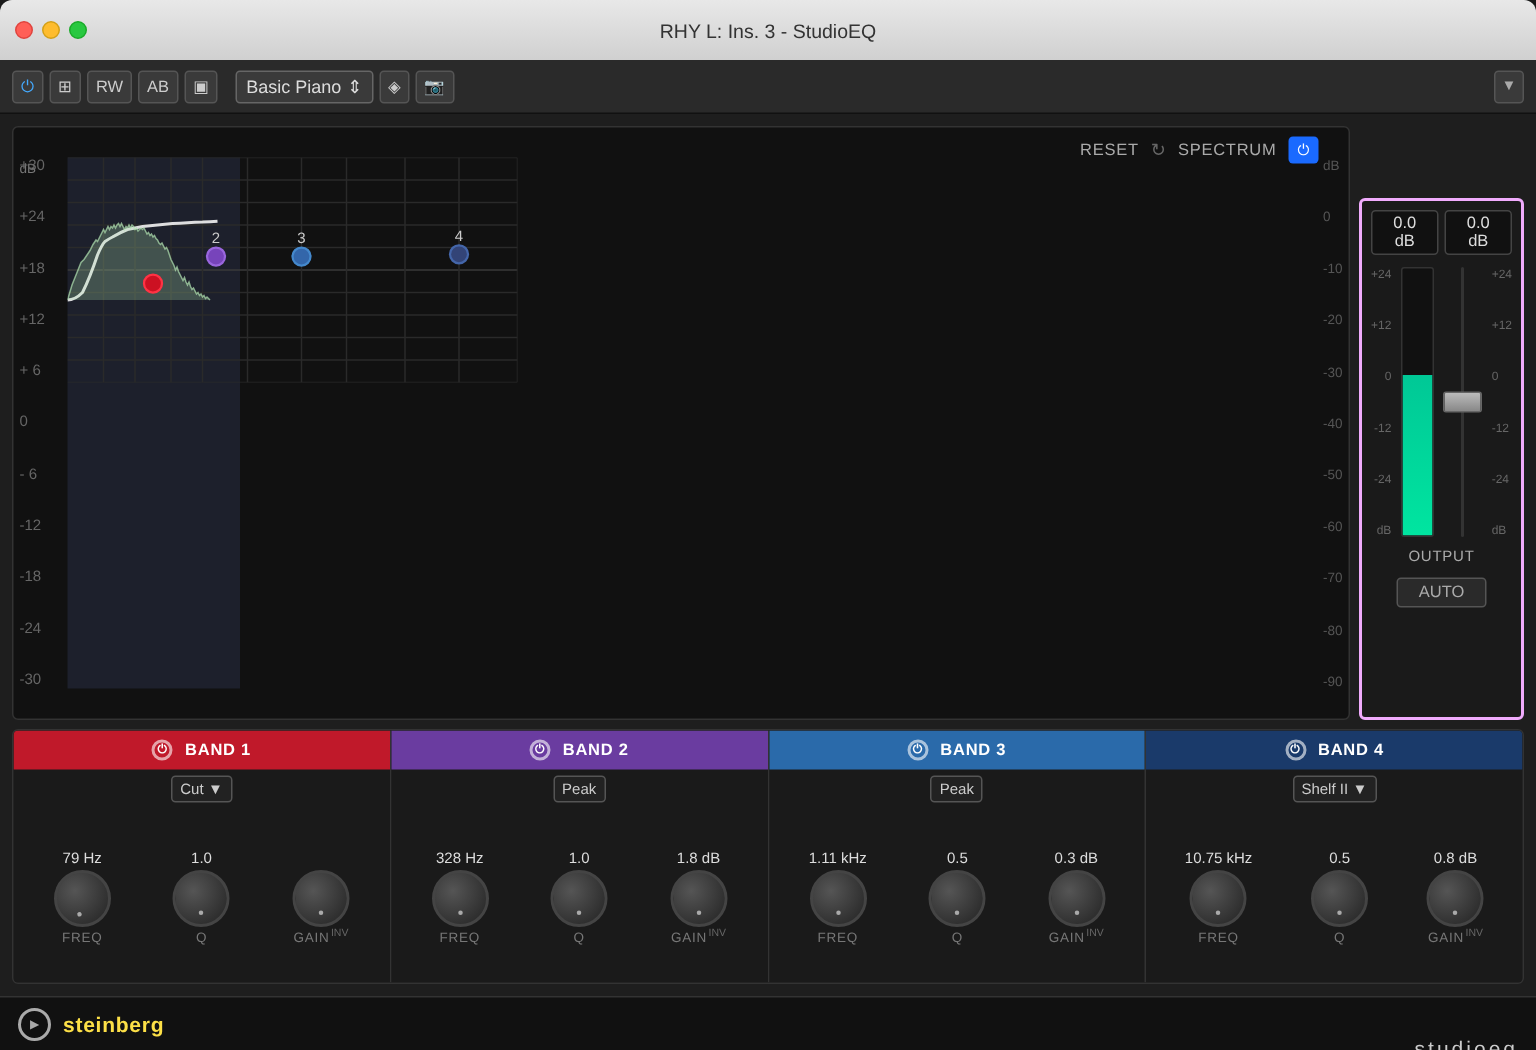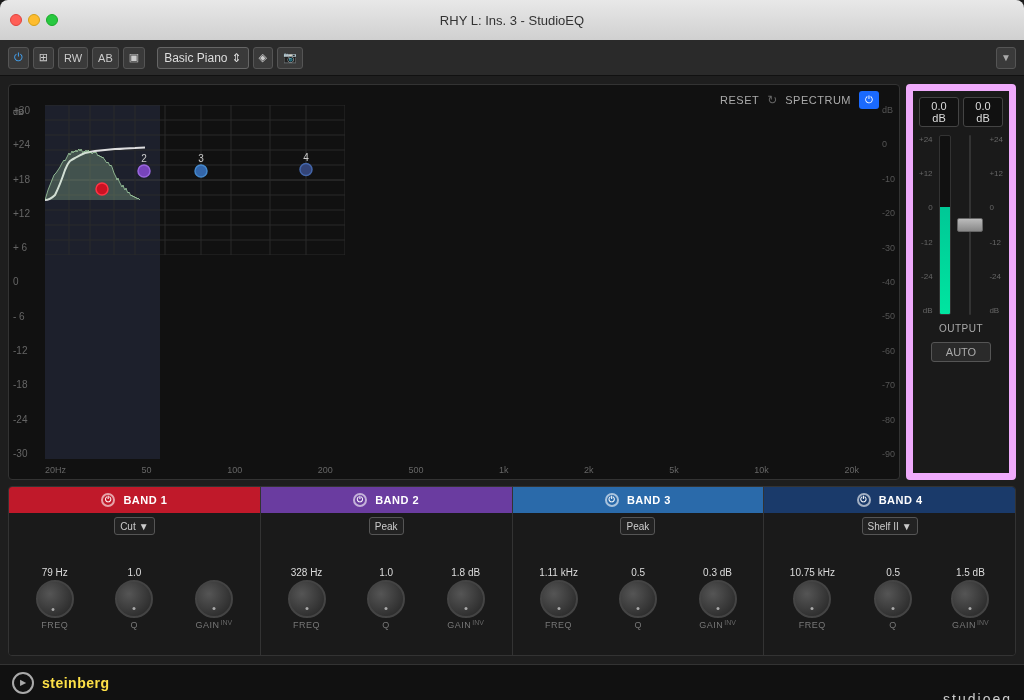--- a/index.html
+++ b/index.html
@@ -199,27 +199,28 @@
       top: 20px;
       width: 115px;
       bottom: 20px;
       background: rgba(100, 120, 200, 0.15);
     }
 
     
     .output-section {
       width: 110px;
       background: #1a1a1a;
-      border: 7px solid #f0abfc;
+      border: 2px solid #f0abfc;
       border-radius: 4px;
       display: flex;
       flex-direction: column;
       align-items: center;
       padding: 6px;
       gap: 4px;
+      margin-top: 48px;
     }
 
     .output-db-displays {
       display: flex;
       gap: 4px;
       width: 100%;
       justify-content: center;
     }
 
     .db-display {
@@ -559,32 +560,20 @@
         <circle cx="33%" cy="44%" r="6" fill="#7744bb" stroke="#9966dd" stroke-width="1.5"></circle>
         <text x="33%" y="38%" fill="#ccc" font-size="10" text-anchor="middle">2</text>
 
         <circle cx="52%" cy="44%" r="6" fill="#3366aa" stroke="#4488cc" stroke-width="1.5"></circle>
         <text x="52%" y="38%" fill="#ccc" font-size="10" text-anchor="middle">3</text>
 
         <circle cx="87%" cy="43%" r="6" fill="#334477" stroke="#4466aa" stroke-width="1.5"></circle>
         <text x="87%" y="37%" fill="#ccc" font-size="10" text-anchor="middle">4</text>
       </svg>
 
-      <div class="freq-labels">
-        <span>20Hz</span>
-        <span>50</span>
-        <span>100</span>
-        <span>200</span>
-        <span>500</span>
-        <span>1k</span>
-        <span>2k</span>
-        <span>5k</span>
-        <span>10k</span>
-        <span>20k</span>
-      </div>
     </div>
 
     <div class="output-section">
       <div class="output-db-displays">
         <div class="db-display">0.0 dB</div>
         <div class="db-display">0.0 dB</div>
       </div>
 
       <div style="display:flex;gap:4px;height:180px;width:100%;align-items:stretch;margin-top:4px;">
 
@@ -760,21 +749,21 @@
           <span class="knob-label">FREQ</span>
         </div>
         <div class="knob-group">
           <span class="knob-value">0.5</span>
           <div class="knob">
               <div class="knob-dot"></div>
             </div>
           <span class="knob-label">Q</span>
         </div>
         <div class="knob-group">
-          <span class="knob-value">1.5 dB</span>
+          <span class="knob-value">0.8 dB</span>
           <div class="knob">
               <div class="knob-dot"></div>
             </div>
           <div class="knob-label-row">
             <span class="knob-label">GAIN</span>
             <span class="knob-inv">INV</span>
           </div>
         </div>
       </div>
     </div>

